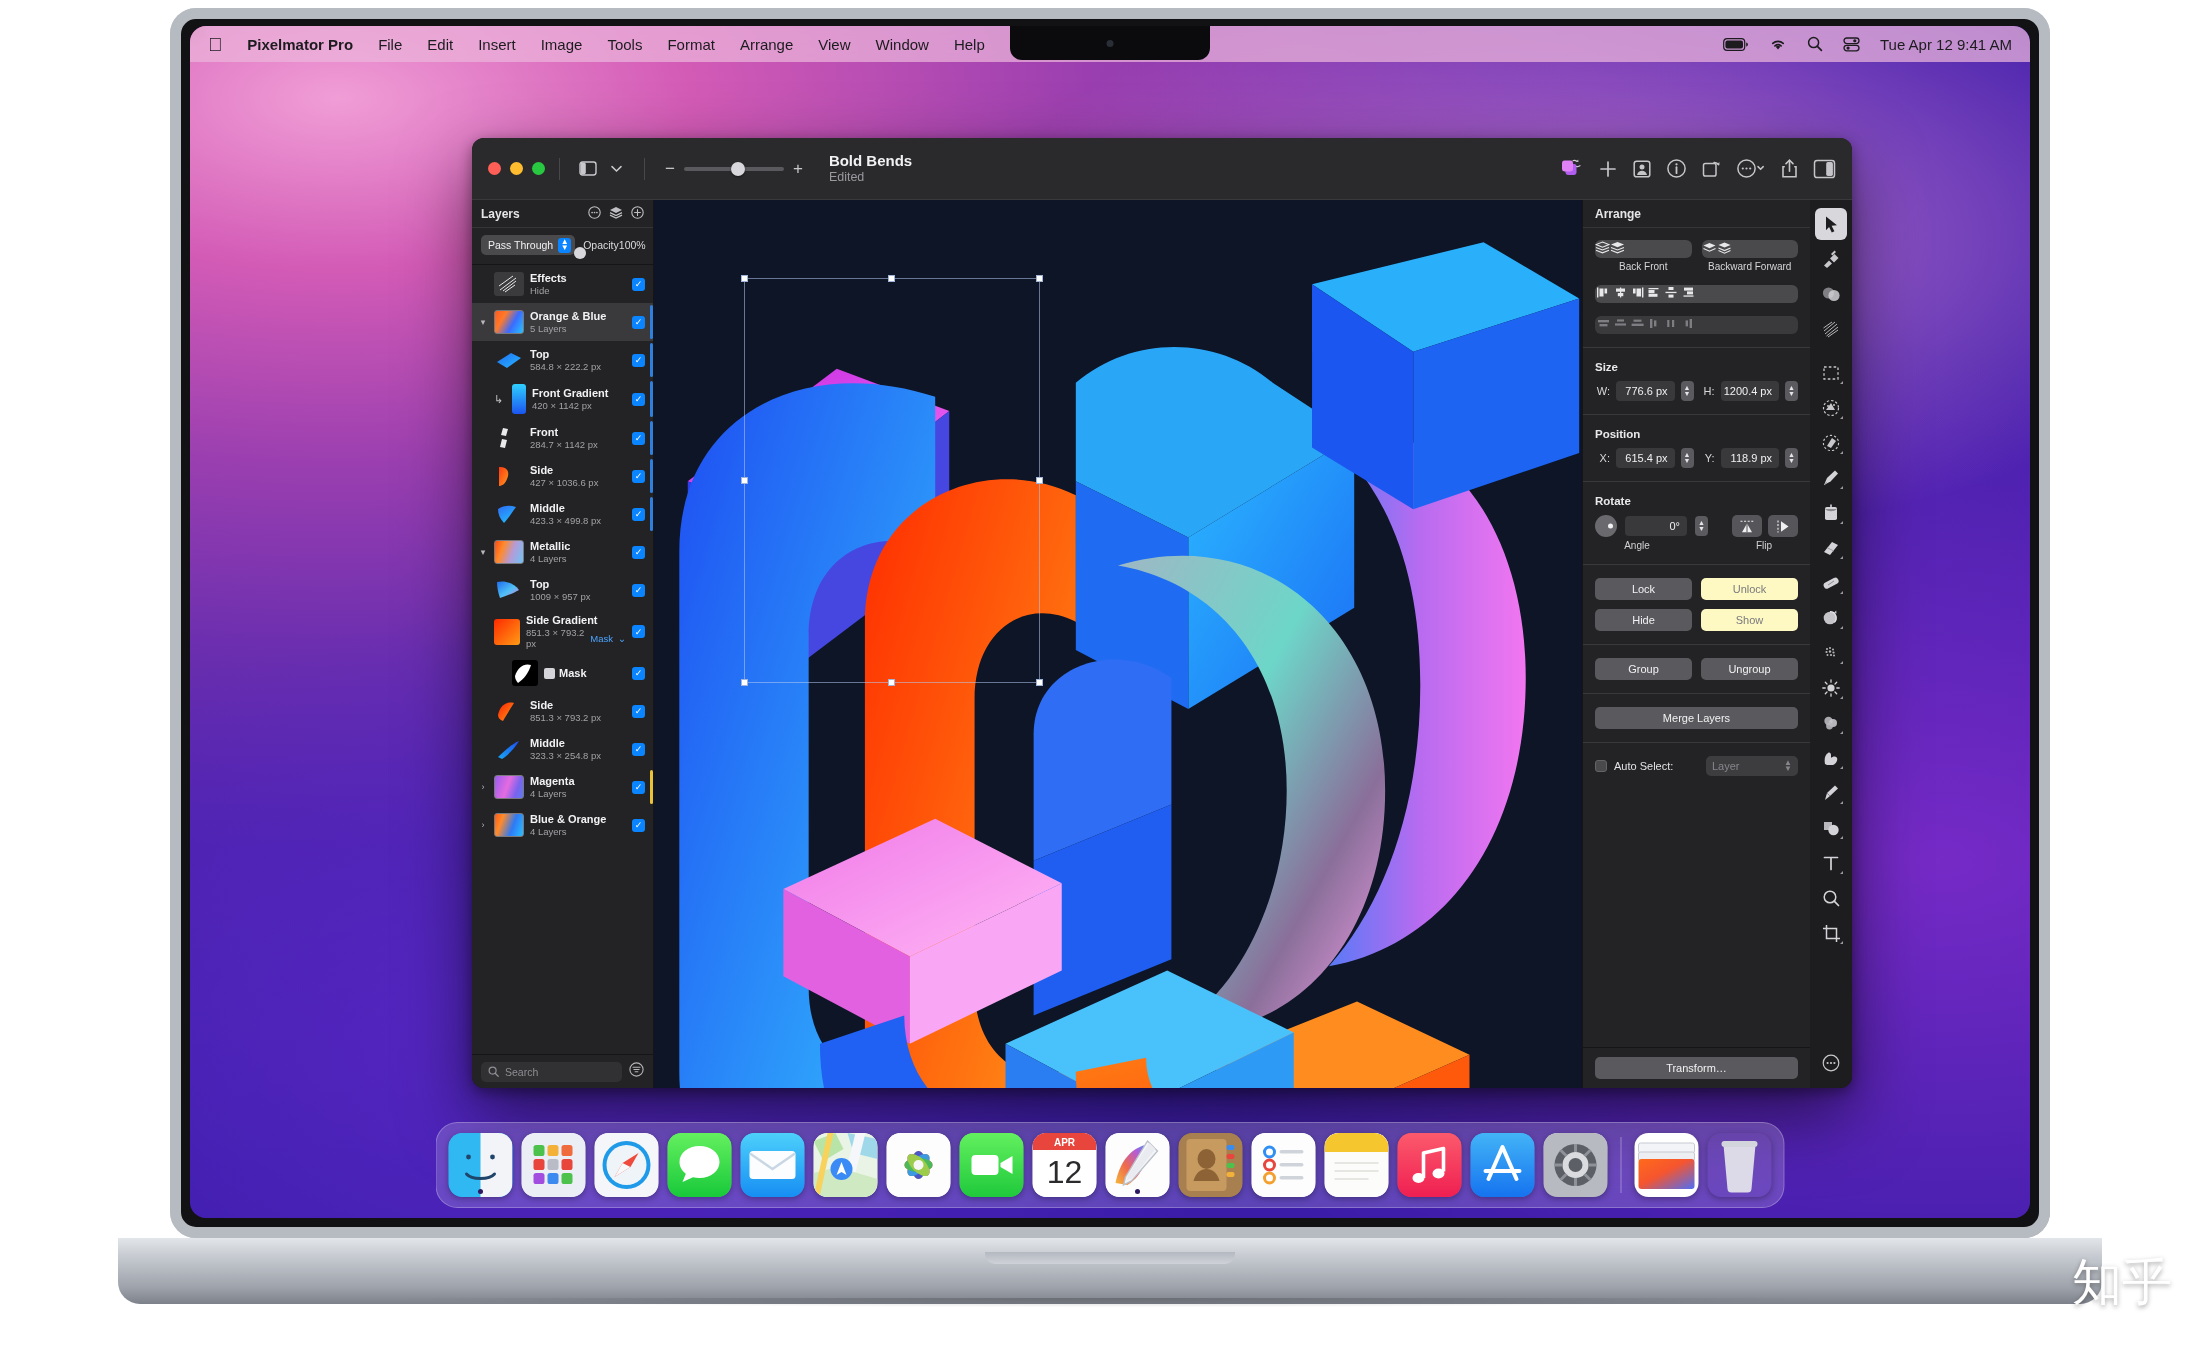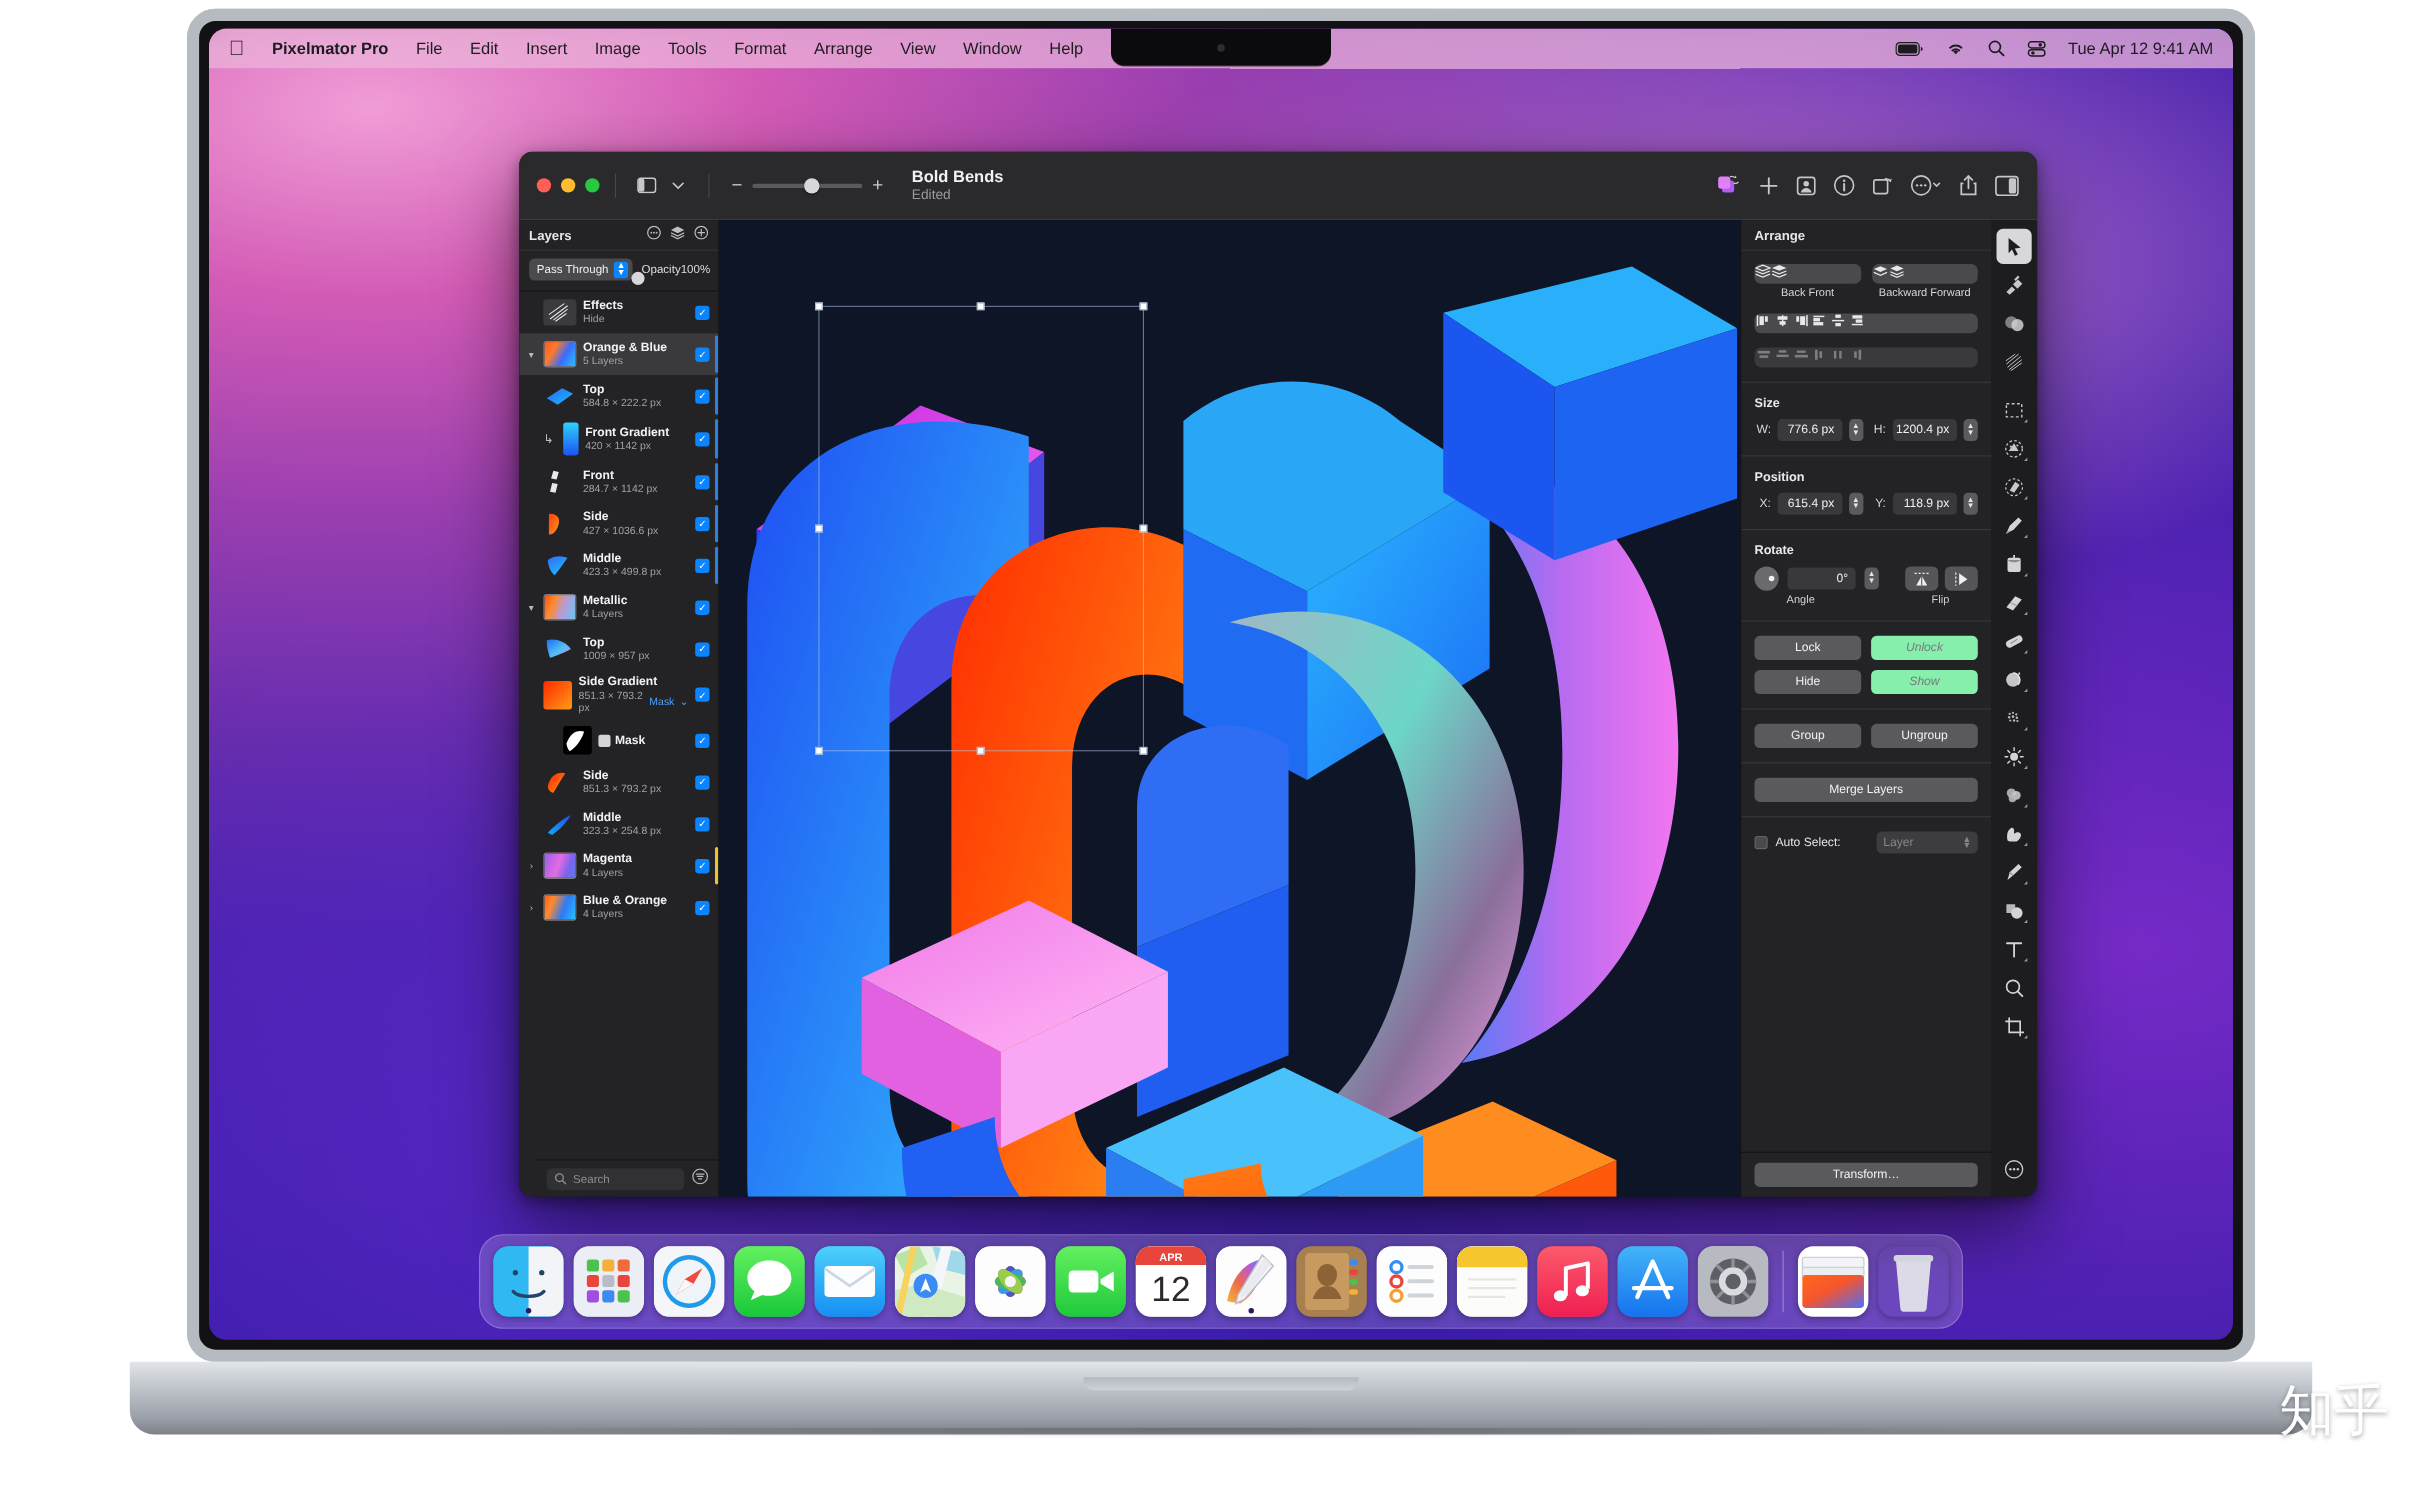--- a/index.html
+++ b/index.html
@@ -195,21 +195,21 @@
   }
   .lbar.blue { background: #2f7fe0; }
   .lbar.yellow { background: #e8c23b; }
   .indent1 { padding-left: 22px; }
   .indent2 { padding-left: 40px; }
   .masticon { width: 11px; height: 11px; border-radius: 2px; background:#d5d5d9; display:inline-block; }
   .layicon { display:inline-flex; }
 
   .search-row {
     height: 34px; display: flex; align-items: center; gap: 7px;
-    padding: 0 9px; border-top: 1px solid #151517; flex: none; margin-left: 16px;
+    padding: 0 9px; border-top: 1px solid #151517; flex: none;
   }
   .search-box {
     flex: 1; height: 20px; border-radius: 5px; background: #313134;
     display: flex; align-items: center; gap: 6px; padding: 0 7px;
     color: #8e8e93; font-size: 10.5px;
   }
   .filter-ic { color: #b6b6ba; }
 
   
   #canvas {
@@ -278,21 +278,21 @@
   .rot-lbls { display: flex; margin-top: 3px; }
   .rot-lbls .a { width: 84px; text-align: center; color: #d2d2d6; font-size: 10px; }
   .rot-lbls .f { margin-left: auto; width: 68px; text-align: center; color: #d2d2d6; font-size: 10px; }
 
   .btn2 { display: flex; gap: 9px; margin-top: 9px; }
   .btn {
     flex: 1; height: 22px; border-radius: 5px; background: #5a5a5e;
     display: flex; align-items: center; justify-content: center;
     color: #f2f2f4; font-size: 11px;
   }
-  .btn.disabled { background: #86efac; color: #79797e; font-style: italic; }
+  .btn.disabled { background: #fef9c3; color: #79797e; }
   .btn.wide { width: 100%; }
   .autosel { display: flex; align-items: center; gap: 7px; margin-top: 12px; }
   .cbox { width: 12px; height: 12px; border-radius: 3px; background: #4a4a4d; border: 1px solid #646468; flex: none; }
   .autosel .t { color: #e2e2e6; font-size: 11px; }
   .sel-popup {
     margin-left: auto; width: 92px; height: 20px; border-radius: 5px; background: #3d3d40;
     display: flex; align-items: center; padding: 0 6px; color: #86868b; font-size: 11px;
   }
   .sel-popup .cv { margin-left: auto; font-size: 8px; line-height: .8; display: flex; flex-direction: column; color:#86868b; }
   .arr-foot {

